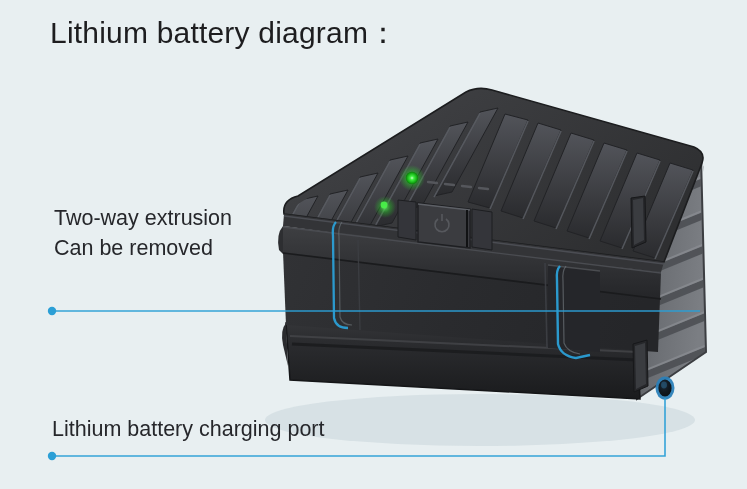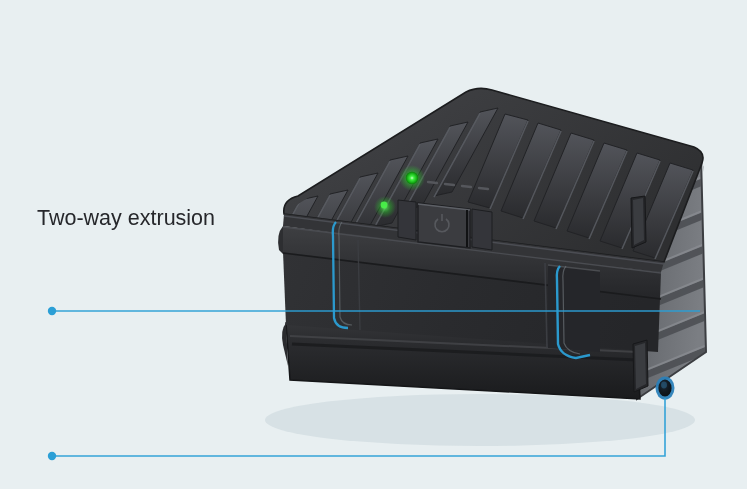--- a/index.html
+++ b/index.html
@@ -30,21 +30,21 @@
   }
   
   .callout {
     position: absolute;
     color: #26272b;
     font-size: 21.5px;
     line-height: 30px;
     white-space: nowrap;
   }
   #callout-extrusion {
-    left: 37px;
+    left: 54px;
     top: 203px;
   }
   #callout-extrusion .line { display: block; }
   #callout-port {
     left: 52px;
     top: 414px;
   }
   
   #product {
     position: absolute;
@@ -312,19 +312,24 @@
       <line x1="52" y1="311" x2="700" y2="311" stroke="#2b9fd6" stroke-width="1.6" opacity="0.95"></line>
       <circle cx="52" cy="311" r="4.2" fill="#2b9fd6"></circle>
     </g>
 
     <g>
       <path d="M 52,456 L 665,456 L 665,398" fill="none" stroke="#2b9fd6" stroke-width="1.6" opacity="0.95"></path>
       <circle cx="52" cy="456" r="4.2" fill="#2b9fd6"></circle>
     </g>
   </svg>
 
+  <div id="title">Lithium battery diagram：</div>
 
   <div class="callout" id="callout-extrusion">
     <span class="line">Two-way extrusion</span>
+    <span class="line">Can be removed</span>
   </div>
 
+  <div class="callout" id="callout-port">
+    <span class="line">Lithium battery charging port</span>
+  </div>
 
 </div>
 
 </body></html>

